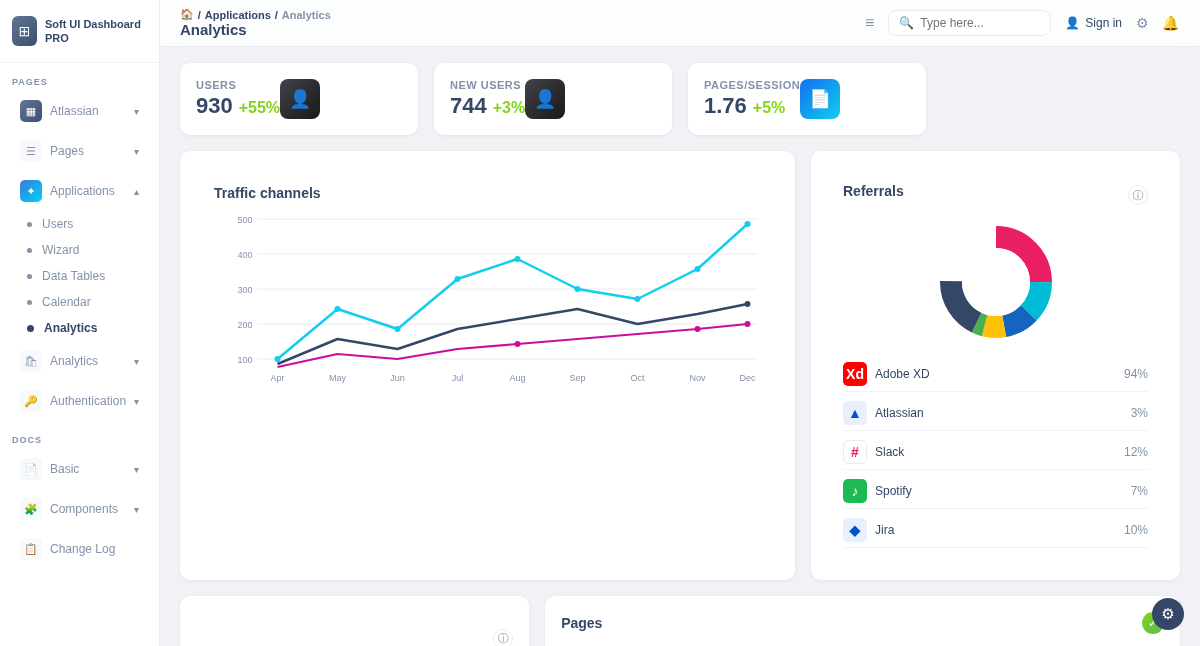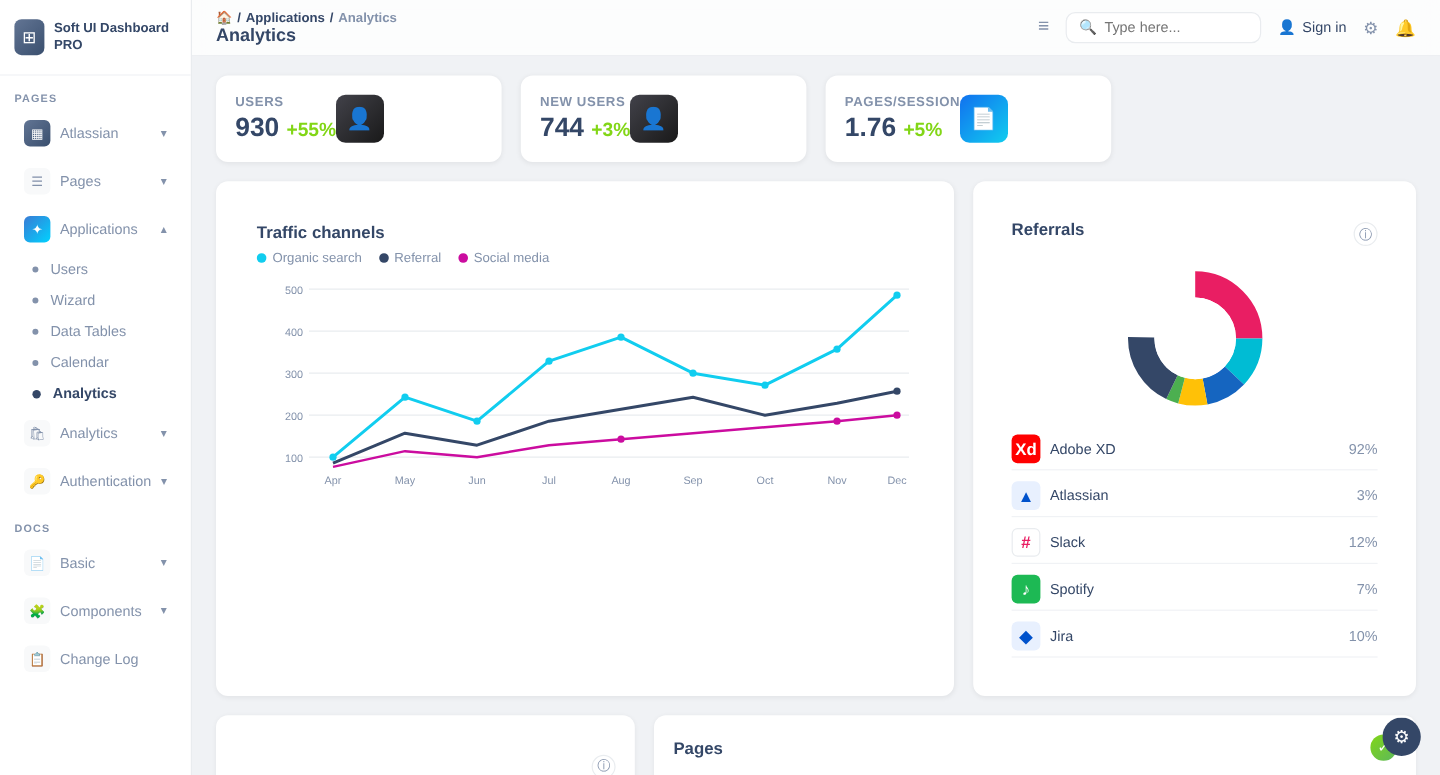--- a/index.html
+++ b/index.html
@@ -236,34 +236,20 @@
             </div>
           </div>
           <div class="stat-icon-box blue">📄</div>
         </div>
       </div>
 
       <div class="charts-row">
 
         <div class="chart-card">
           <div class="chart-title">Traffic channels</div>
-          <div class="chart-legend">
-            <div class="legend-item">
-              <div class="legend-dot" style="background:#11cdef;"></div>
-              <span>Organic search</span>
-            </div>
-            <div class="legend-item">
-              <div class="legend-dot" style="background:#344767;"></div>
-              <span>Referral</span>
-            </div>
-            <div class="legend-item">
-              <div class="legend-dot" style="background:#cb0c9f;"></div>
-              <span>Social media</span>
-            </div>
-          </div>
           <div class="traffic-chart-wrap">
             <svg class="traffic-chart" viewBox="0 0 540 190" xmlns="http://www.w3.org/2000/svg">
 
               <line x1="40" y1="10" x2="540" y2="10" stroke="#e9ecef" stroke-width="1"></line>
               <line x1="40" y1="45" x2="540" y2="45" stroke="#e9ecef" stroke-width="1"></line>
               <line x1="40" y1="80" x2="540" y2="80" stroke="#e9ecef" stroke-width="1"></line>
               <line x1="40" y1="115" x2="540" y2="115" stroke="#e9ecef" stroke-width="1"></line>
               <line x1="40" y1="150" x2="540" y2="150" stroke="#e9ecef" stroke-width="1"></line>
 
               <text x="35" y="14" text-anchor="end" font-size="9" fill="#8392ab">500</text>
@@ -329,21 +315,21 @@
               <circle cx="65" cy="65" r="45" fill="none" stroke="#344767" stroke-width="22" stroke-dasharray="51.4 212.5" stroke-dashoffset="-161.2" transform="rotate(-90 65 65)"></circle>
               <circle cx="65" cy="65" r="34" fill="white"></circle>
             </svg>
           </div>
           <div class="referral-items">
             <div class="referral-row">
               <div class="referral-left">
                 <div class="referral-logo" style="background:#ff0000;color:#fff;">Xd</div>
                 <span class="referral-name">Adobe XD</span>
               </div>
-              <span class="referral-pct">92%</span>
+              <span class="referral-pct">94%</span>
             </div>
             <div class="referral-row">
               <div class="referral-left">
                 <div class="referral-logo" style="background:#e8f0fe;color:#0052cc;">▲</div>
                 <span class="referral-name">Atlassian</span>
               </div>
               <span class="referral-pct">3%</span>
             </div>
             <div class="referral-row">
               <div class="referral-left">

